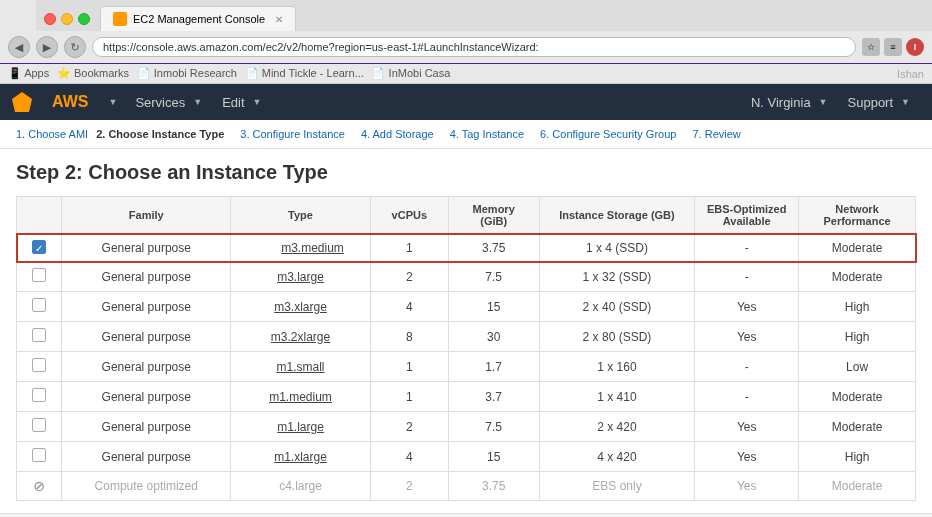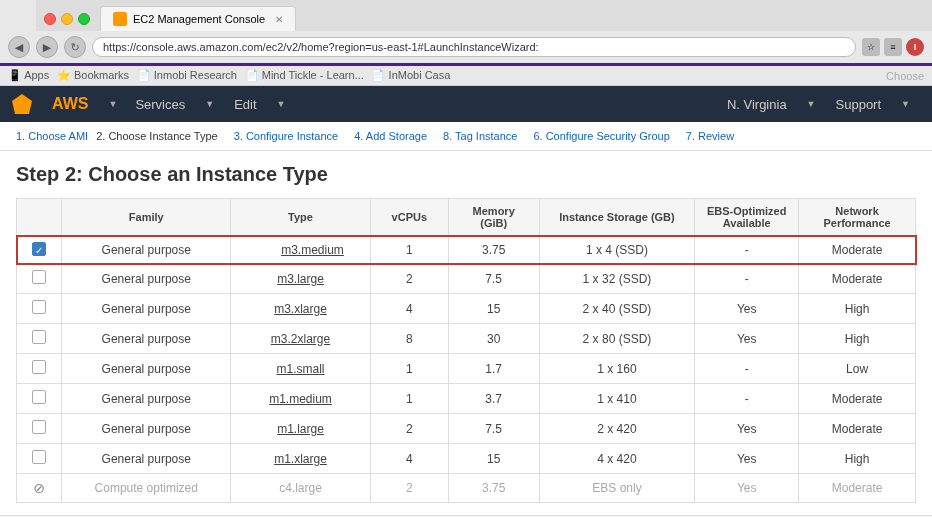--- a/index.html
+++ b/index.html
@@ -16,32 +16,32 @@
     .tab { background: #f5f5f5; border: 1px solid #ccc; border-bottom: none; border-radius: 4px 4px 0 0; padding: 5px 12px; font-size: 11px; display: flex; align-items: center; gap: 6px; }
     .tab-favicon { width: 14px; height: 14px; background: #f90; border-radius: 2px; display: inline-block; }
     .tab-close { color: #888; font-size: 10px; margin-left: 4px; cursor: pointer; }
 
     .browser-toolbar { display: flex; align-items: center; padding: 5px 8px; gap: 6px; background: #e8e8e8; }
     .nav-btn { background: #c8c8c8; border: 1px solid #aaa; border-radius: 50%; width: 22px; height: 22px; display: flex; align-items: center; justify-content: center; font-size: 11px; color: #555; cursor: pointer; }
     .address-bar { flex: 1; background: white; border: 1px solid #bbb; border-radius: 10px; padding: 3px 10px; font-size: 11px; color: #333; }
     .toolbar-icons { display: flex; gap: 4px; align-items: center; }
     .toolbar-icon { width: 18px; height: 18px; background: #bbb; border-radius: 3px; display: flex; align-items: center; justify-content: center; font-size: 9px; }
 
-    .bookmarks-bar { display: flex; align-items: center; padding: 3px 8px; gap: 8px; background: #e8e8e8; border-top: 3px solid #4c1d95; font-size: 11px; color: #333; }
+    .bookmarks-bar { display: flex; align-items: center; padding: 3px 8px; gap: 8px; background: #e8e8e8; border-top: 1px solid #4c1d95; font-size: 11px; color: #333; }
 
     
     .aws-nav { background: #232f3e; display: flex; align-items: center; padding: 0 12px; height: 36px; }
-    .nav-item { color: #ccc; font-size: 13px; padding: 8px 10px; height: 36px; display: flex; align-items: center; cursor: pointer; gap: 20px; }
+    .nav-item { color: #ccc; font-size: 13px; padding: 8px 10px; height: 36px; display: flex; align-items: center; cursor: pointer; gap: 8px; }
     .nav-arrow { font-size: 9px; color: #aaa; }
     .nav-spacer { flex: 1; }
 
     
     .breadcrumb { background: white; padding: 8px 16px; border-bottom: 1px solid #ddd; display: flex; gap: 8px; align-items: center; font-size: 11px; color: #666; }
     .breadcrumb-item { color: #1166bb; cursor: pointer; }
-    .breadcrumb-active { color: #333; font-weight: normal; }
+    .breadcrumb-active { color: #333; font-weight: bold; }
     .breadcrumb-sep { color: #999; }
 
     
     .main-content { background: white; padding: 12px 16px; flex: 1; }
     .page-title { font-size: 20px; font-weight: bold; color: #333; margin-bottom: 12px; }
 
     
     .instance-table { width: 100%; border-collapse: collapse; font-size: 12px; }
     .instance-table th { background: #f5f5f5; border: 1px solid #ddd; padding: 6px 10px; text-align: center; font-weight: bold; color: #444; font-size: 11px; }
     .instance-table td { border: 1px solid #ddd; padding: 6px 10px; text-align: center; color: #444; }
@@ -87,21 +87,21 @@
       <div style="width:18px;height:18px;background:#c44;border-radius:50%;display:flex;align-items:center;justify-content:center;font-size:9px;color:white;font-weight:bold;">I</div>
     </div>
   </div>
   <div class="bookmarks-bar">
     <span style="color:#555;font-size:11px;">📱 <span>Apps</span></span>
     <span style="color:#555;font-size:11px;">⭐ <span>Bookmarks</span></span>
     <span style="color:#555;font-size:11px;">📄 <span>Inmobi Research</span></span>
     <span style="color:#555;font-size:11px;">📄 <span>Mind Tickle - Learn...</span></span>
     <span style="color:#555;font-size:11px;">📄 <span>InMobi Casa</span></span>
     <div style="flex:1;"></div>
-    <span style="color:#aaa;font-size:11px;">Choose</span>
+    <span style="color:#aaa;font-size:11px;">Ishan</span>
   </div>
 </div>
 
 <div class="aws-nav">
   <div style="color:#ff9900;font-size:16px;font-weight:bold;margin-right:8px;display:flex;align-items:center;gap:20px;">
     <span style="background:#ff9900;display:inline-block;width:20px;height:20px;clip-path:polygon(50% 0%,100% 35%,85% 100%,15% 100%,0% 35%);"></span>
     <span>AWS</span>
     <span class="nav-arrow">▼</span>
   </div>
   <div class="nav-item">
@@ -124,21 +124,21 @@
 </div>
 
 <div class="breadcrumb">
   <span class="breadcrumb-item">1. Choose AMI</span>
   <span class="breadcrumb-active">2. Choose Instance Type</span>
   <span class="breadcrumb-sep">  </span>
   <span class="breadcrumb-item">3. Configure Instance</span>
   <span class="breadcrumb-sep">  </span>
   <span class="breadcrumb-item">4. Add Storage</span>
   <span class="breadcrumb-sep">  </span>
-  <span class="breadcrumb-item">8. Tag Instance</span>
+  <span class="breadcrumb-item">4. Tag Instance</span>
   <span class="breadcrumb-sep">  </span>
   <span class="breadcrumb-item">6. Configure Security Group</span>
   <span class="breadcrumb-sep">  </span>
   <span class="breadcrumb-item">7. Review</span>
 </div>
 
 <div class="main-content">
   <div class="page-title">Step 2: Choose an Instance Type</div>
 
   <table class="instance-table">

